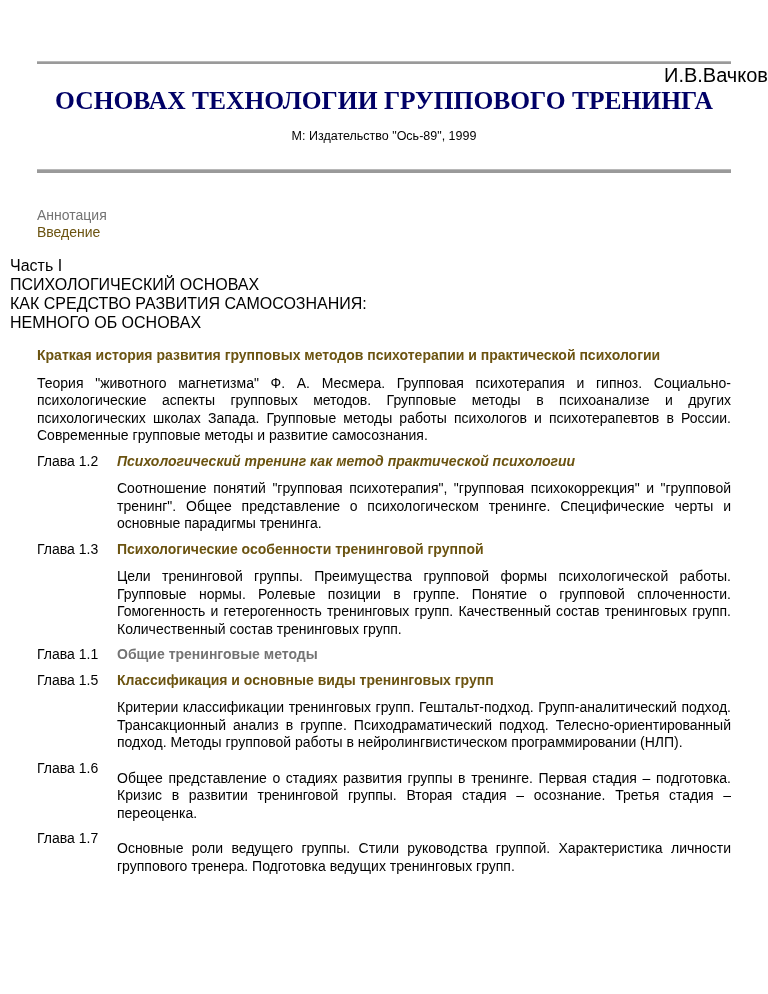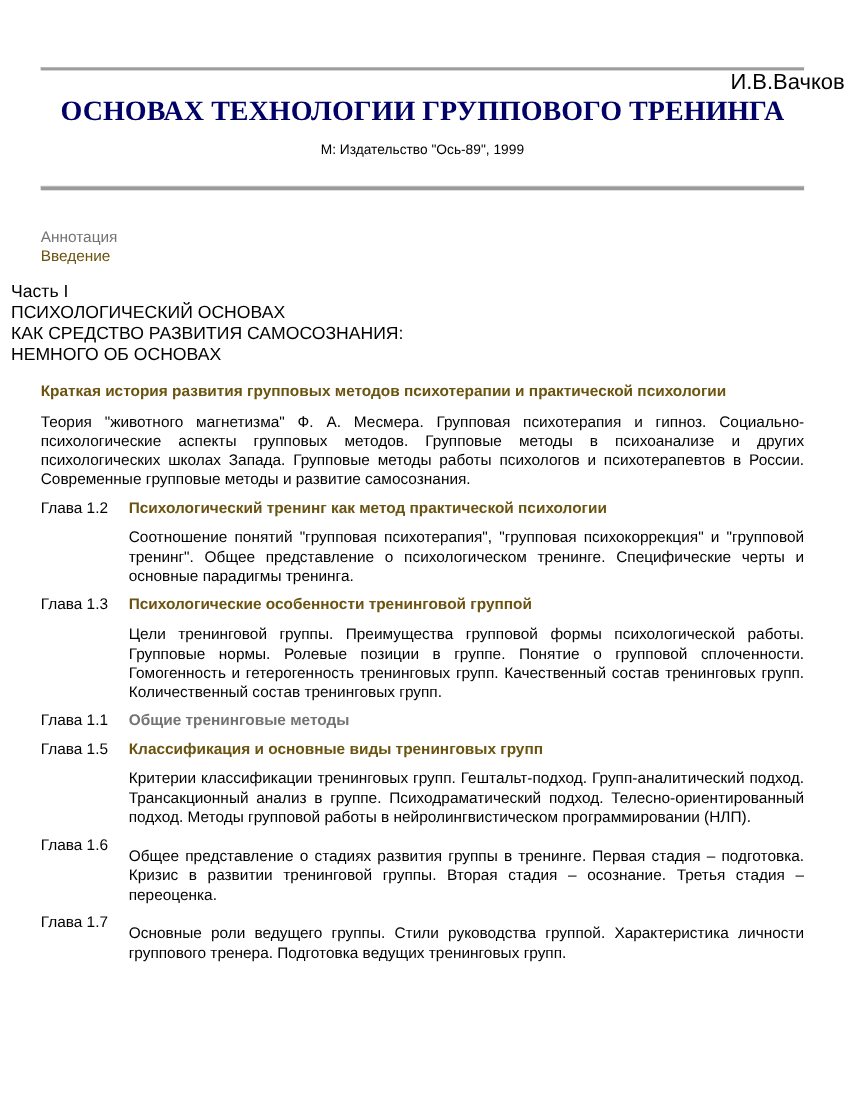--- a/index.html
+++ b/index.html
@@ -136,21 +136,21 @@
 <div class="chapters">
   <div class="chapter">
     <div class="ch-body">
       <a href="#" class="ch-title" style="color: rgb(107, 83, 16);">Краткая история развития групповых методов психотерапии и практической психологии</a>
       <div class="ch-desc">Теория "животного магнетизма" Ф. А. Месмера. Групповая психотерапия и гипноз. Социально-психологические аспекты групповых методов. Групповые методы в психоанализе и других психологических школах Запада. Групповые методы работы психологов и психотерапевтов в России. Современные групповые методы и развитие самосознания.</div>
     </div>
   </div>
   <div class="chapter">
     <div class="ch-num">Глава 1.2</div>
     <div class="ch-body">
-      <a href="#" class="ch-title" style="color: rgb(107, 83, 16);">Психологический тренинг как метод практической психологии</a>
+      <a href="#" class="ch-title" style="color: rgb(107, 83, 16); font-style: italic;">Психологический тренинг как метод практической психологии</a>
       <div class="ch-desc">Соотношение понятий "групповая психотерапия", "групповая психокоррекция" и "групповой тренинг". Общее представление о психологическом тренинге. Специфические черты и основные парадигмы тренинга.</div>
     </div>
   </div>
   <div class="chapter">
     <div class="ch-num">Глава 1.3</div>
     <div class="ch-body">
       <a href="#" class="ch-title" style="color: rgb(107, 83, 16);">Психологические особенности тренинговой группой</a>
       <div class="ch-desc">Цели тренинговой группы. Преимущества групповой формы психологической работы. Групповые нормы. Ролевые позиции в группе. Понятие о групповой сплоченности. Гомогенность и гетерогенность тренинговых групп. Качественный состав тренинговых групп. Количественный состав тренинговых групп.</div>
     </div>
   </div>

